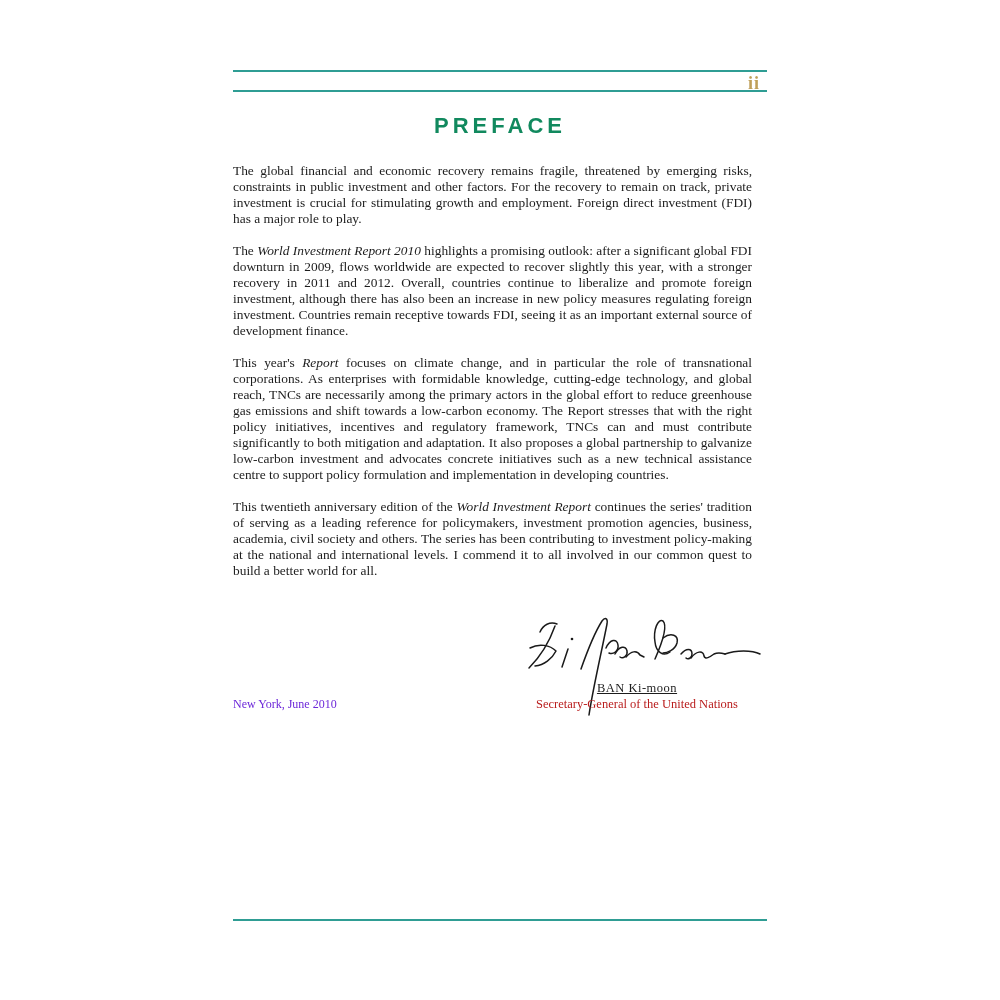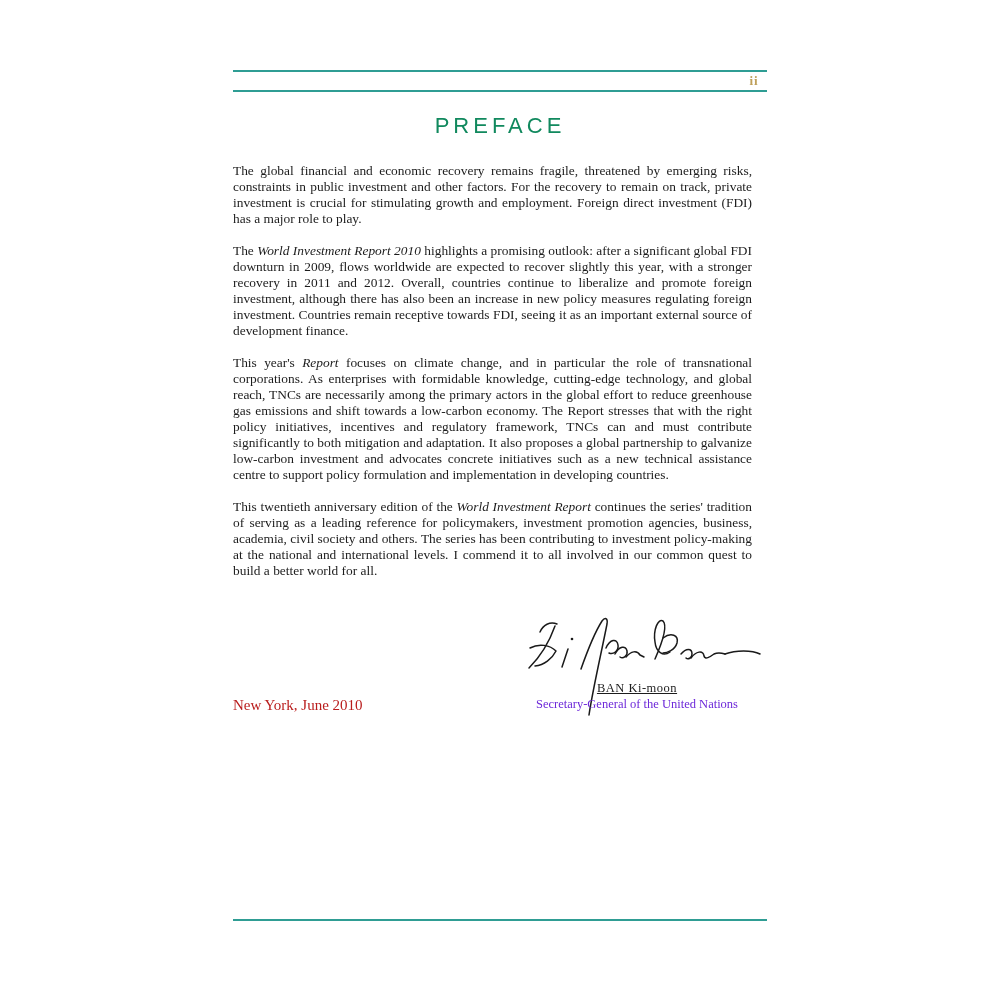--- a/index.html
+++ b/index.html
@@ -28,33 +28,33 @@
   .rule-top2 { top: 90px; }
   .rule-bottom { top: 919px; }
   .page-number {
     position: absolute;
     left: 742px;
     top: 73px;
     width: 24px;
     text-align: center;
     font-family: "Liberation Serif", serif;
     font-weight: bold;
-    font-size: 13px;
+    font-size: 18px;
     color: var(--gold, #bfa05a);
     letter-spacing: 1px;
   }
   .title {
     position: absolute;
     left: 233px;
     top: 113px;
     width: 534px;
     margin: 0;
     text-align: center;
     font-family: "Liberation Sans", sans-serif;
-    font-weight: normal;
+    font-weight: bold;
     font-size: 22px;
     letter-spacing: 4px;
     color: var(--title-green, #11895e);
   }
   .body-text {
     position: absolute;
     left: 233px;
     top: 163px;
     width: 535px;
     color: #1c1c1c;
@@ -83,29 +83,29 @@
     letter-spacing: 0.5px;
     text-decoration: underline;
   }
   .sig-title {
     position: absolute;
     left: 517px;
     top: 697px;
     width: 240px;
     text-align: center;
     font-size: 12.5px;
-    color: #6d28d9;
+    color: #b91c1c;
     font-family: Liberation Serif, serif;
   }
   .dateline {
     position: absolute;
     left: 233px;
     top: 697px;
-    font-size: 15px;
-    color: #b91c1c;
+    font-size: 12px;
+    color: #6d28d9;
   }
 </style>
 </head>
 <body>
 
 <div class="page">
 
   <div class="rule rule-top1"></div>
   <div class="page-number">ii</div>
   <div class="rule rule-top2"></div>

